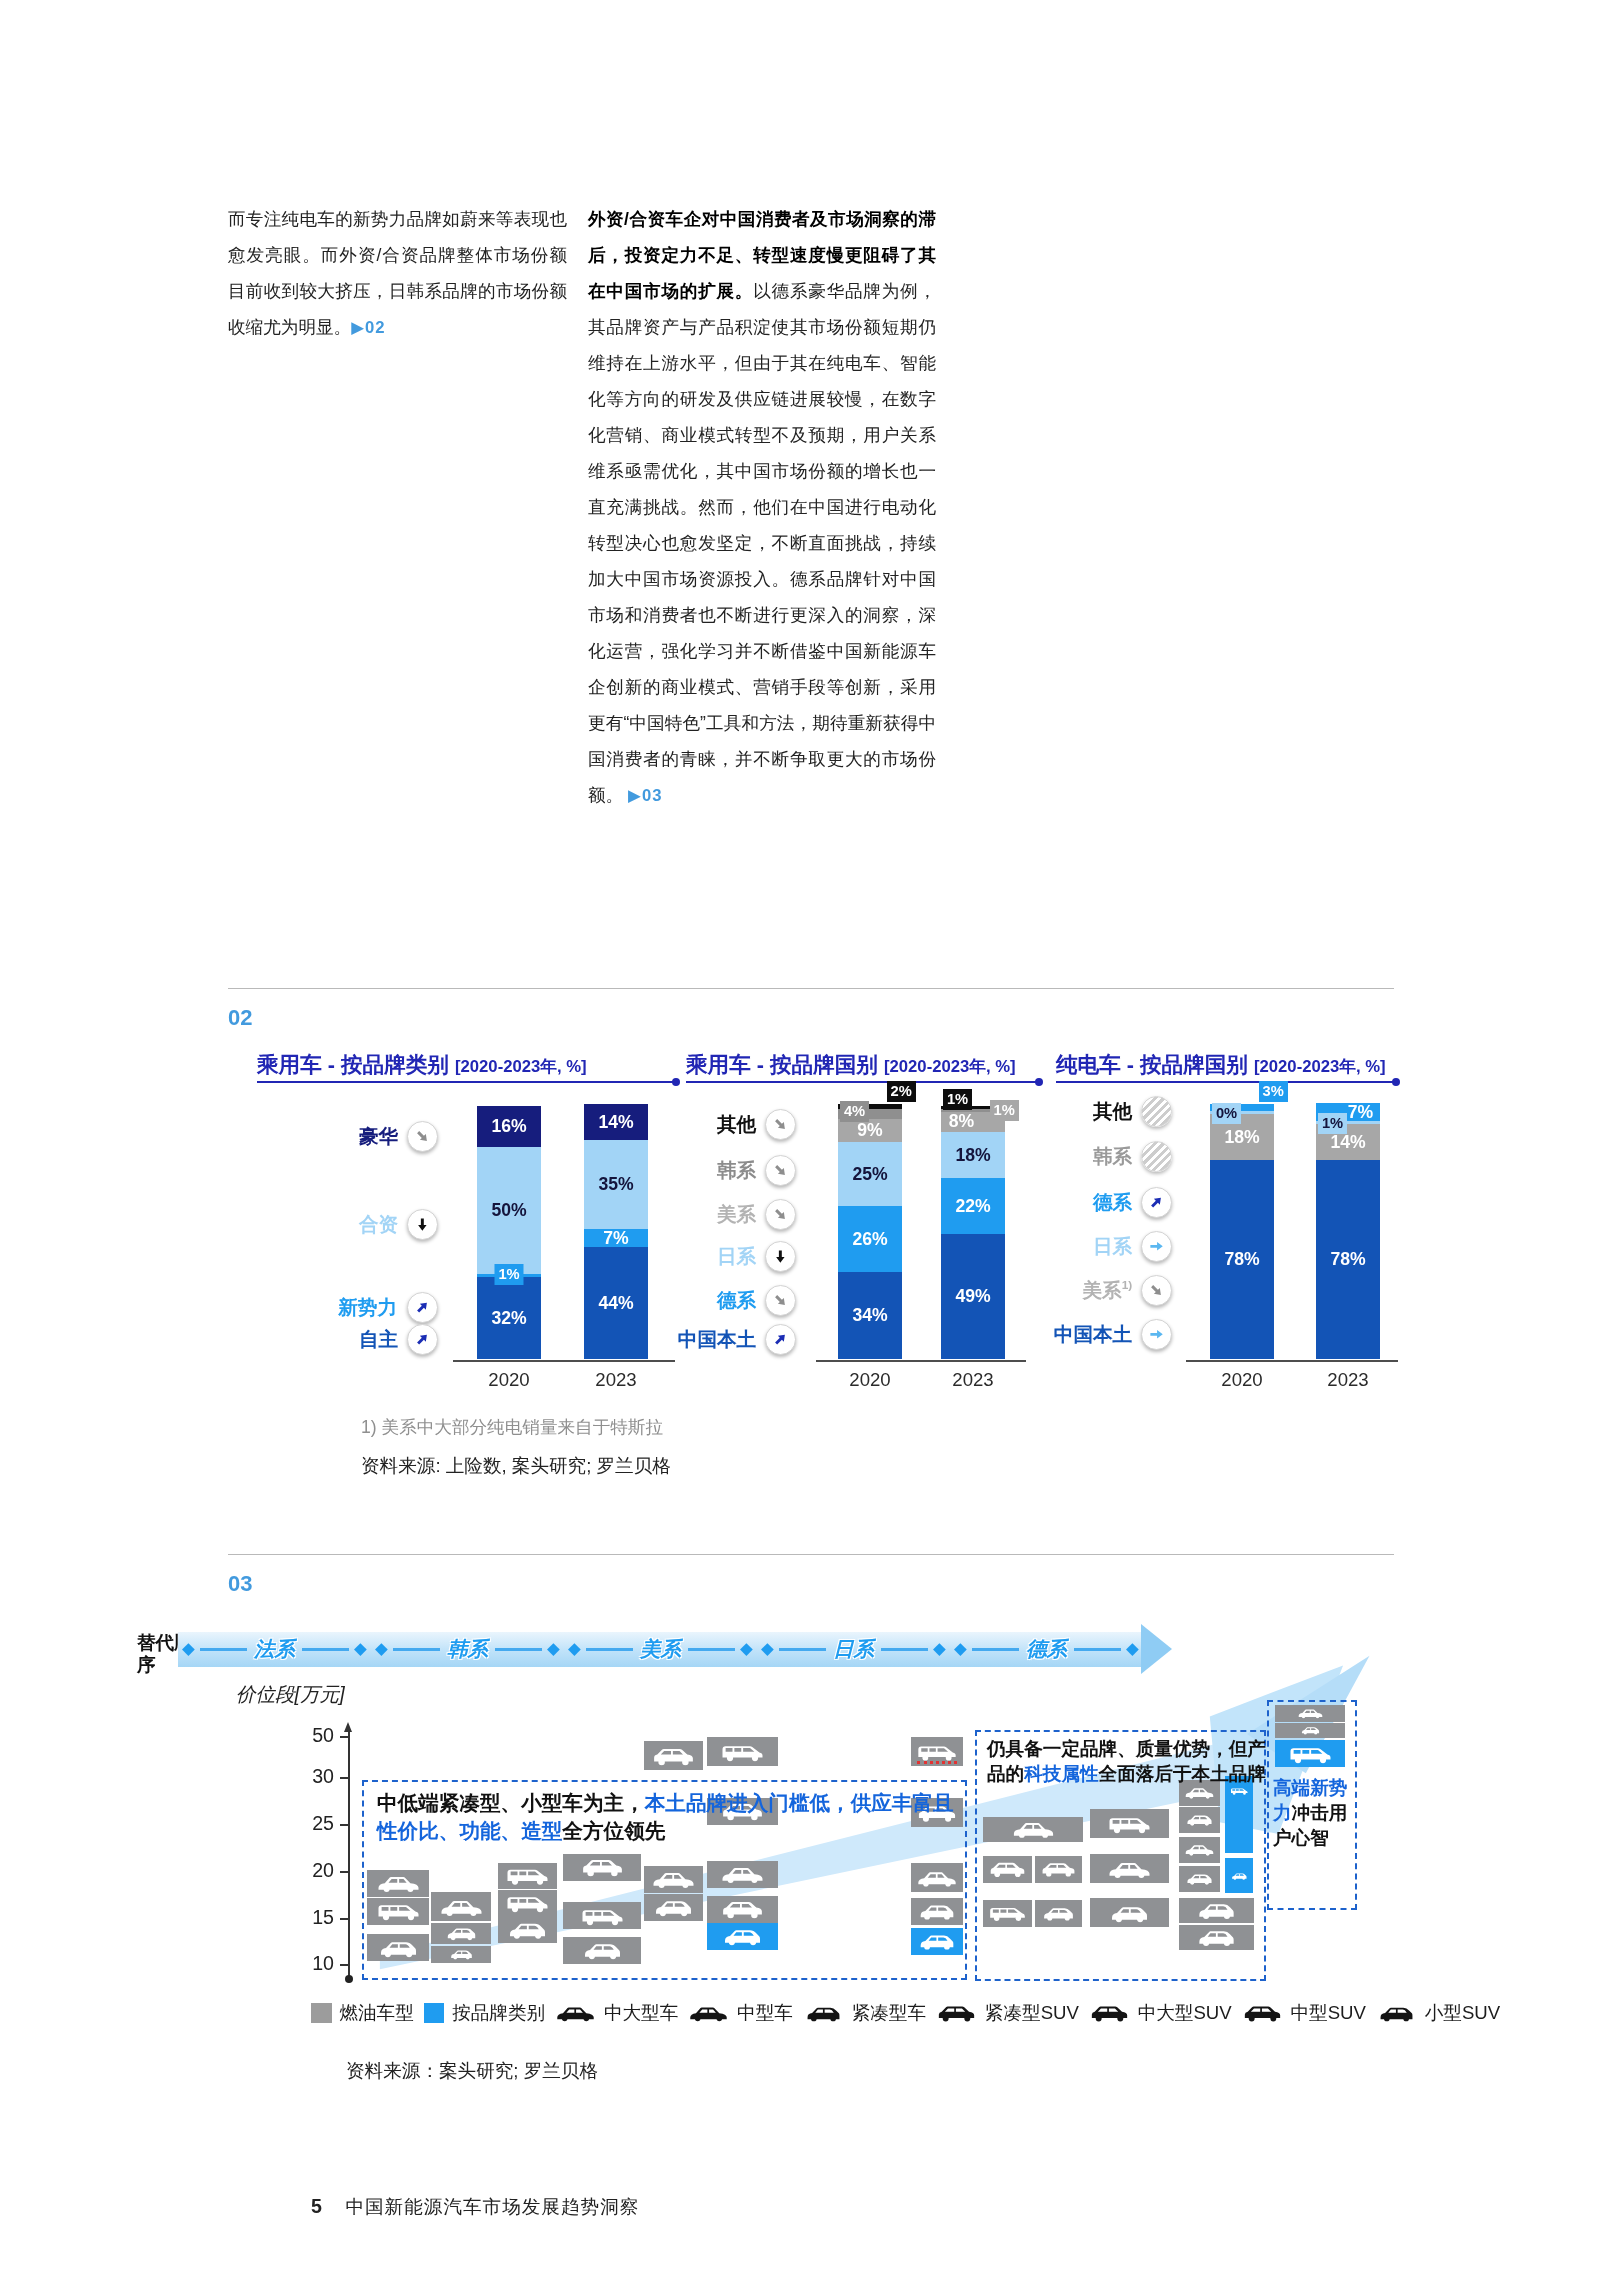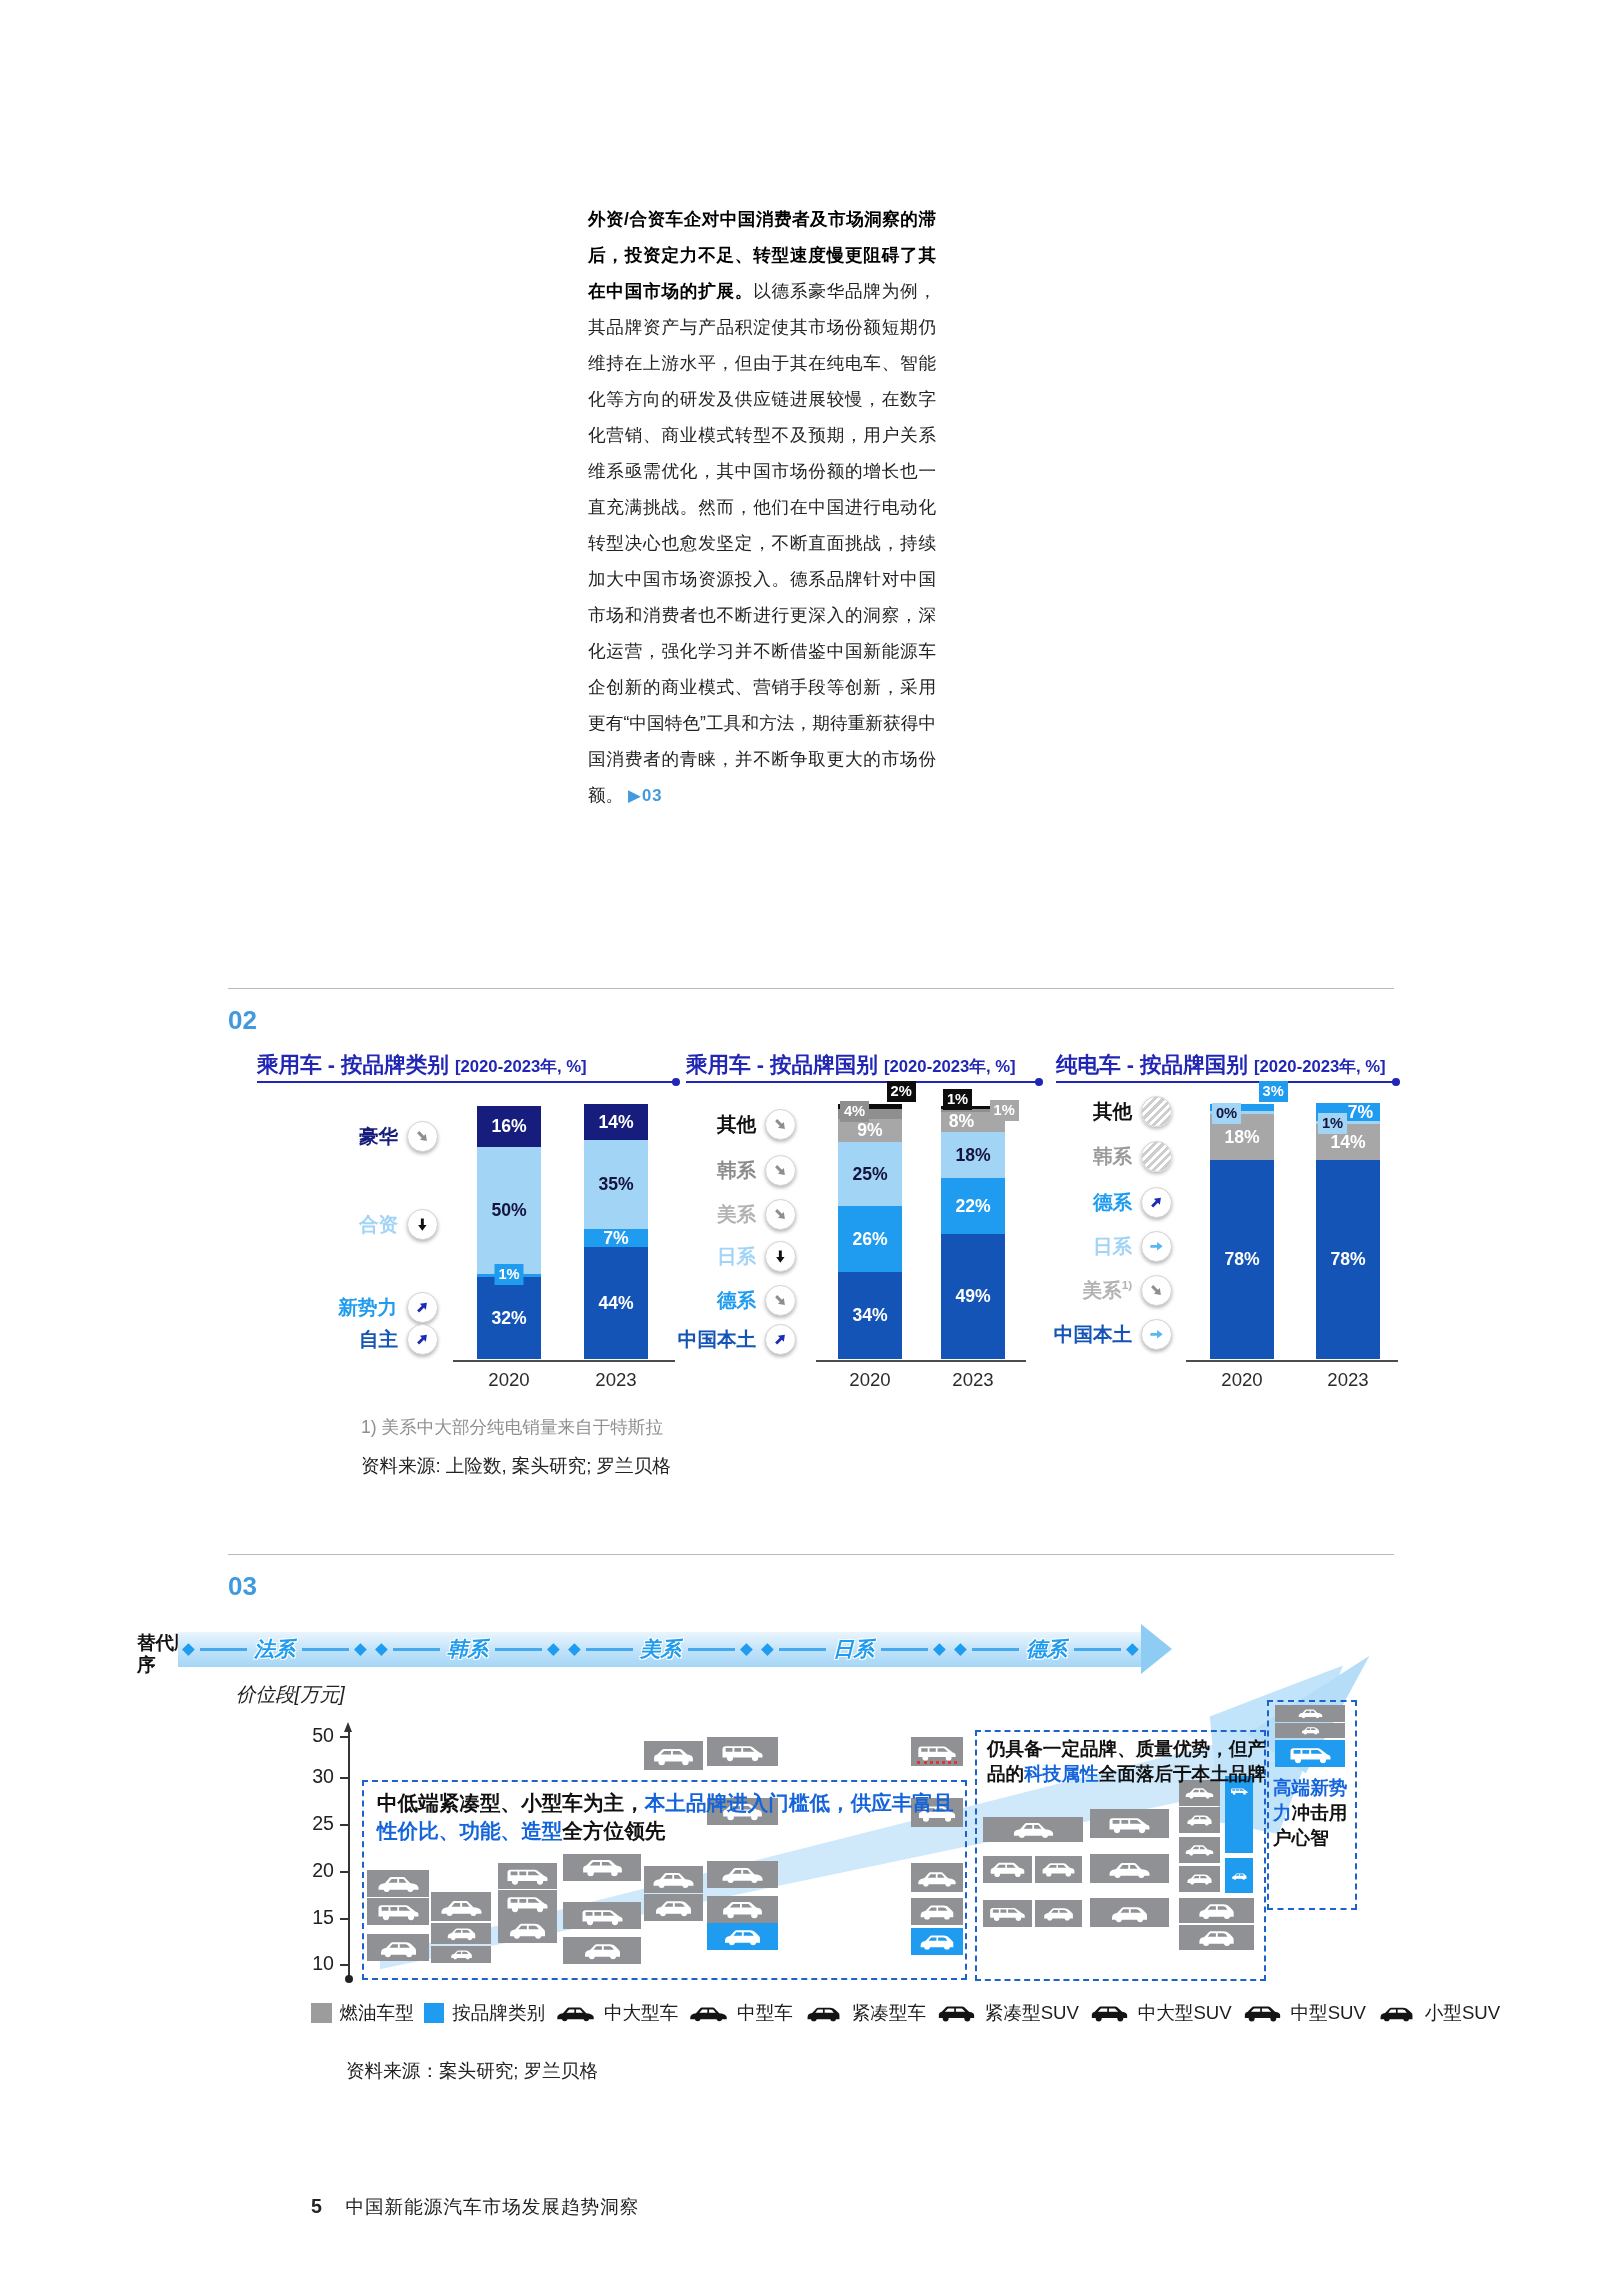--- a/index.html
+++ b/index.html
@@ -5,21 +5,21 @@
   html,body{margin:0;padding:0;}
   body{width:1621px;height:2293px;background:#fff;position:relative;
        font-family:"Liberation Sans","DejaVu Sans",sans-serif;color:#1a1a1a;}
   
   .col{position:absolute;top:201px;font-size:17.6px;line-height:36px;text-align:justify;color:#222;}
   .col p{margin:0 0 25.5px 0;}
   .lead{font-weight:bold;color:#000;}
   .refmark{font-weight:bold;font-size:16.7px;letter-spacing:1px;}
   
   .section{position:absolute;left:228px;width:1166px;border-top:1px solid #b9b9b9;}
-  .sec-num{position:absolute;left:0;top:15.7px;font-size:26px;font-weight:bold;}
+  .sec-num{position:absolute;left:0;top:15.7px;font-size:22px;font-weight:bold;}
   .sec-title{position:absolute;left:80px;top:18.6px;font-size:26.5px;font-weight:bold;color:#101010;letter-spacing:1px;}
   
   .panel{position:absolute;top:61px;height:372px;}
   .subtitle{position:absolute;left:0;top:0;font-size:21.6px;font-weight:bold;white-space:nowrap;}
   .subtitle .range{font-size:16.7px;font-weight:bold;}
   .sub-line{position:absolute;top:31px;height:2px;}
   .sub-line::after{content:"";position:absolute;right:-3.9px;top:-2.9px;width:7.8px;height:7.8px;border-radius:50%;background:inherit;}
   .plot{position:absolute;left:0;top:43px;right:0;height:323px;}
   .cat{position:absolute;display:flex;align-items:center;justify-content:flex-end;gap:8.8px;height:31px;}
   .cat .cat-label{font-size:19.6px;font-weight:bold;white-space:nowrap;}
@@ -104,20 +104,21 @@
       <circle fill="currentColor" cx="8" cy="13" r="2.5"></circle>
         <circle fill="currentColor" cx="28" cy="13" r="2.5"></circle>
     </symbol>
     <symbol id="trend-arrow" viewBox="0 0 16 16">
       <path fill="currentColor" d="M1.5 6.4 H8.8 V3.4 L15 8 L8.8 12.6 V9.6 H1.5 Z"></path>
     </symbol>
   </defs>
 </svg>
 
 <div class="col" style="left:228px;width:339px;">
+  <p><span>而专注纯电车的新势力品牌如蔚来等表现也愈发亮眼。而外资/合资品牌整体市场份额目前收到较大挤压，日韩系品牌的市场份额收缩尤为明显。</span><span class="refmark" style="color:#429ade">▶02</span></p>
 </div>
 <div class="col" style="left:588px;width:348px;">
   <p><span class="lead">外资/合资车企对中国消费者及市场洞察的滞后，投资定力不足、转型速度慢更阻碍了其在中国市场的扩展。</span><span>以德系豪华品牌为例，其品牌资产与产品积淀使其市场份额短期仍维持在上游水平，但由于其在纯电车、智能化等方向的研发及供应链进展较慢，在数字化营销、商业模式转型不及预期，用户关系维系亟需优化，其中国市场份额的增长也一直充满挑战。然而，他们在中国进行电动化转型决心也愈发坚定，不断直面挑战，持续加大中国市场资源投入。德系品牌针对中国市场和消费者也不断进行更深入的洞察，深化运营，强化学习并不断借鉴中国新能源车企创新的商业模式、营销手段等创新，采用更有“中国特色”工具和方法，期待重新获得中国消费者的青睐，并不断争取更大的市场份额。</span> <span class="refmark" style="color:#429ade">▶03</span></p>
 </div>
 
 <div class="section" style="top:988px;height:529px;">
   <div class="sec-num" style="color:#429ade">02</div>
   <div id="c2-panels">
       <div class="panel" style="left: 29px; width: 428px;">
         <div class="subtitle" style="color: rgb(33, 38, 180);"><span>乘用车 - 按品牌类别</span> <span class="range">[2020-2023年, %]</span></div>

